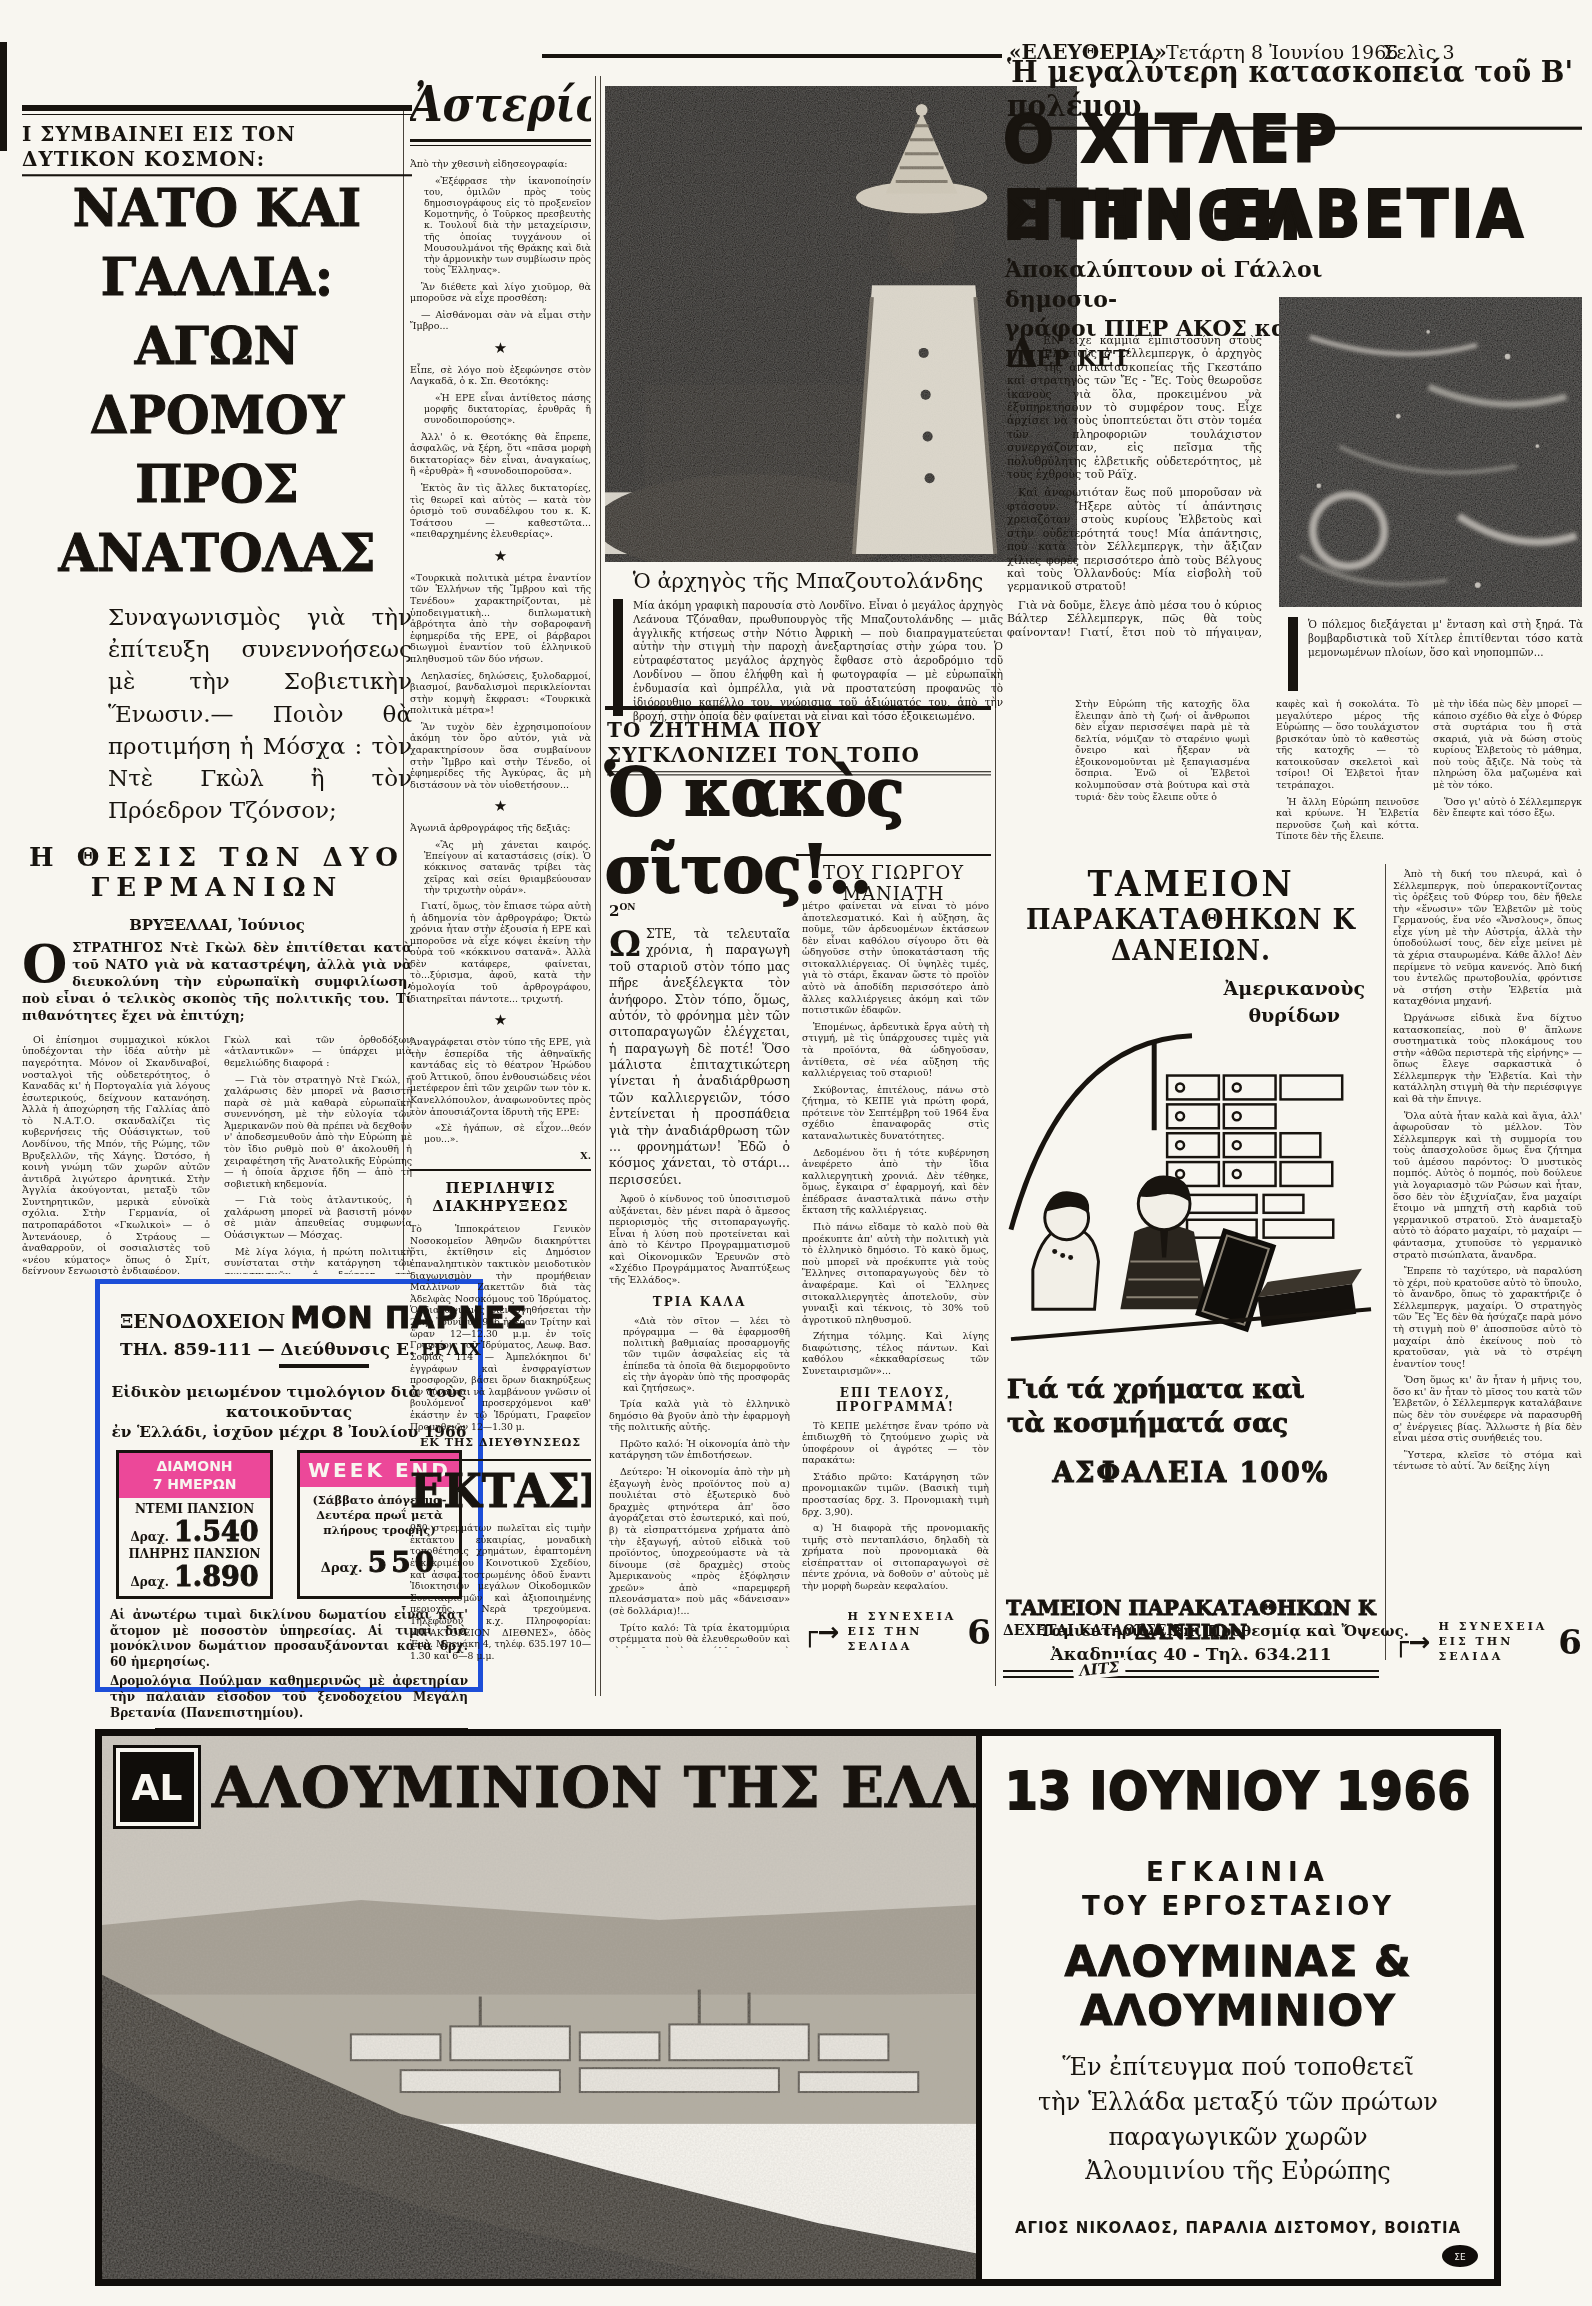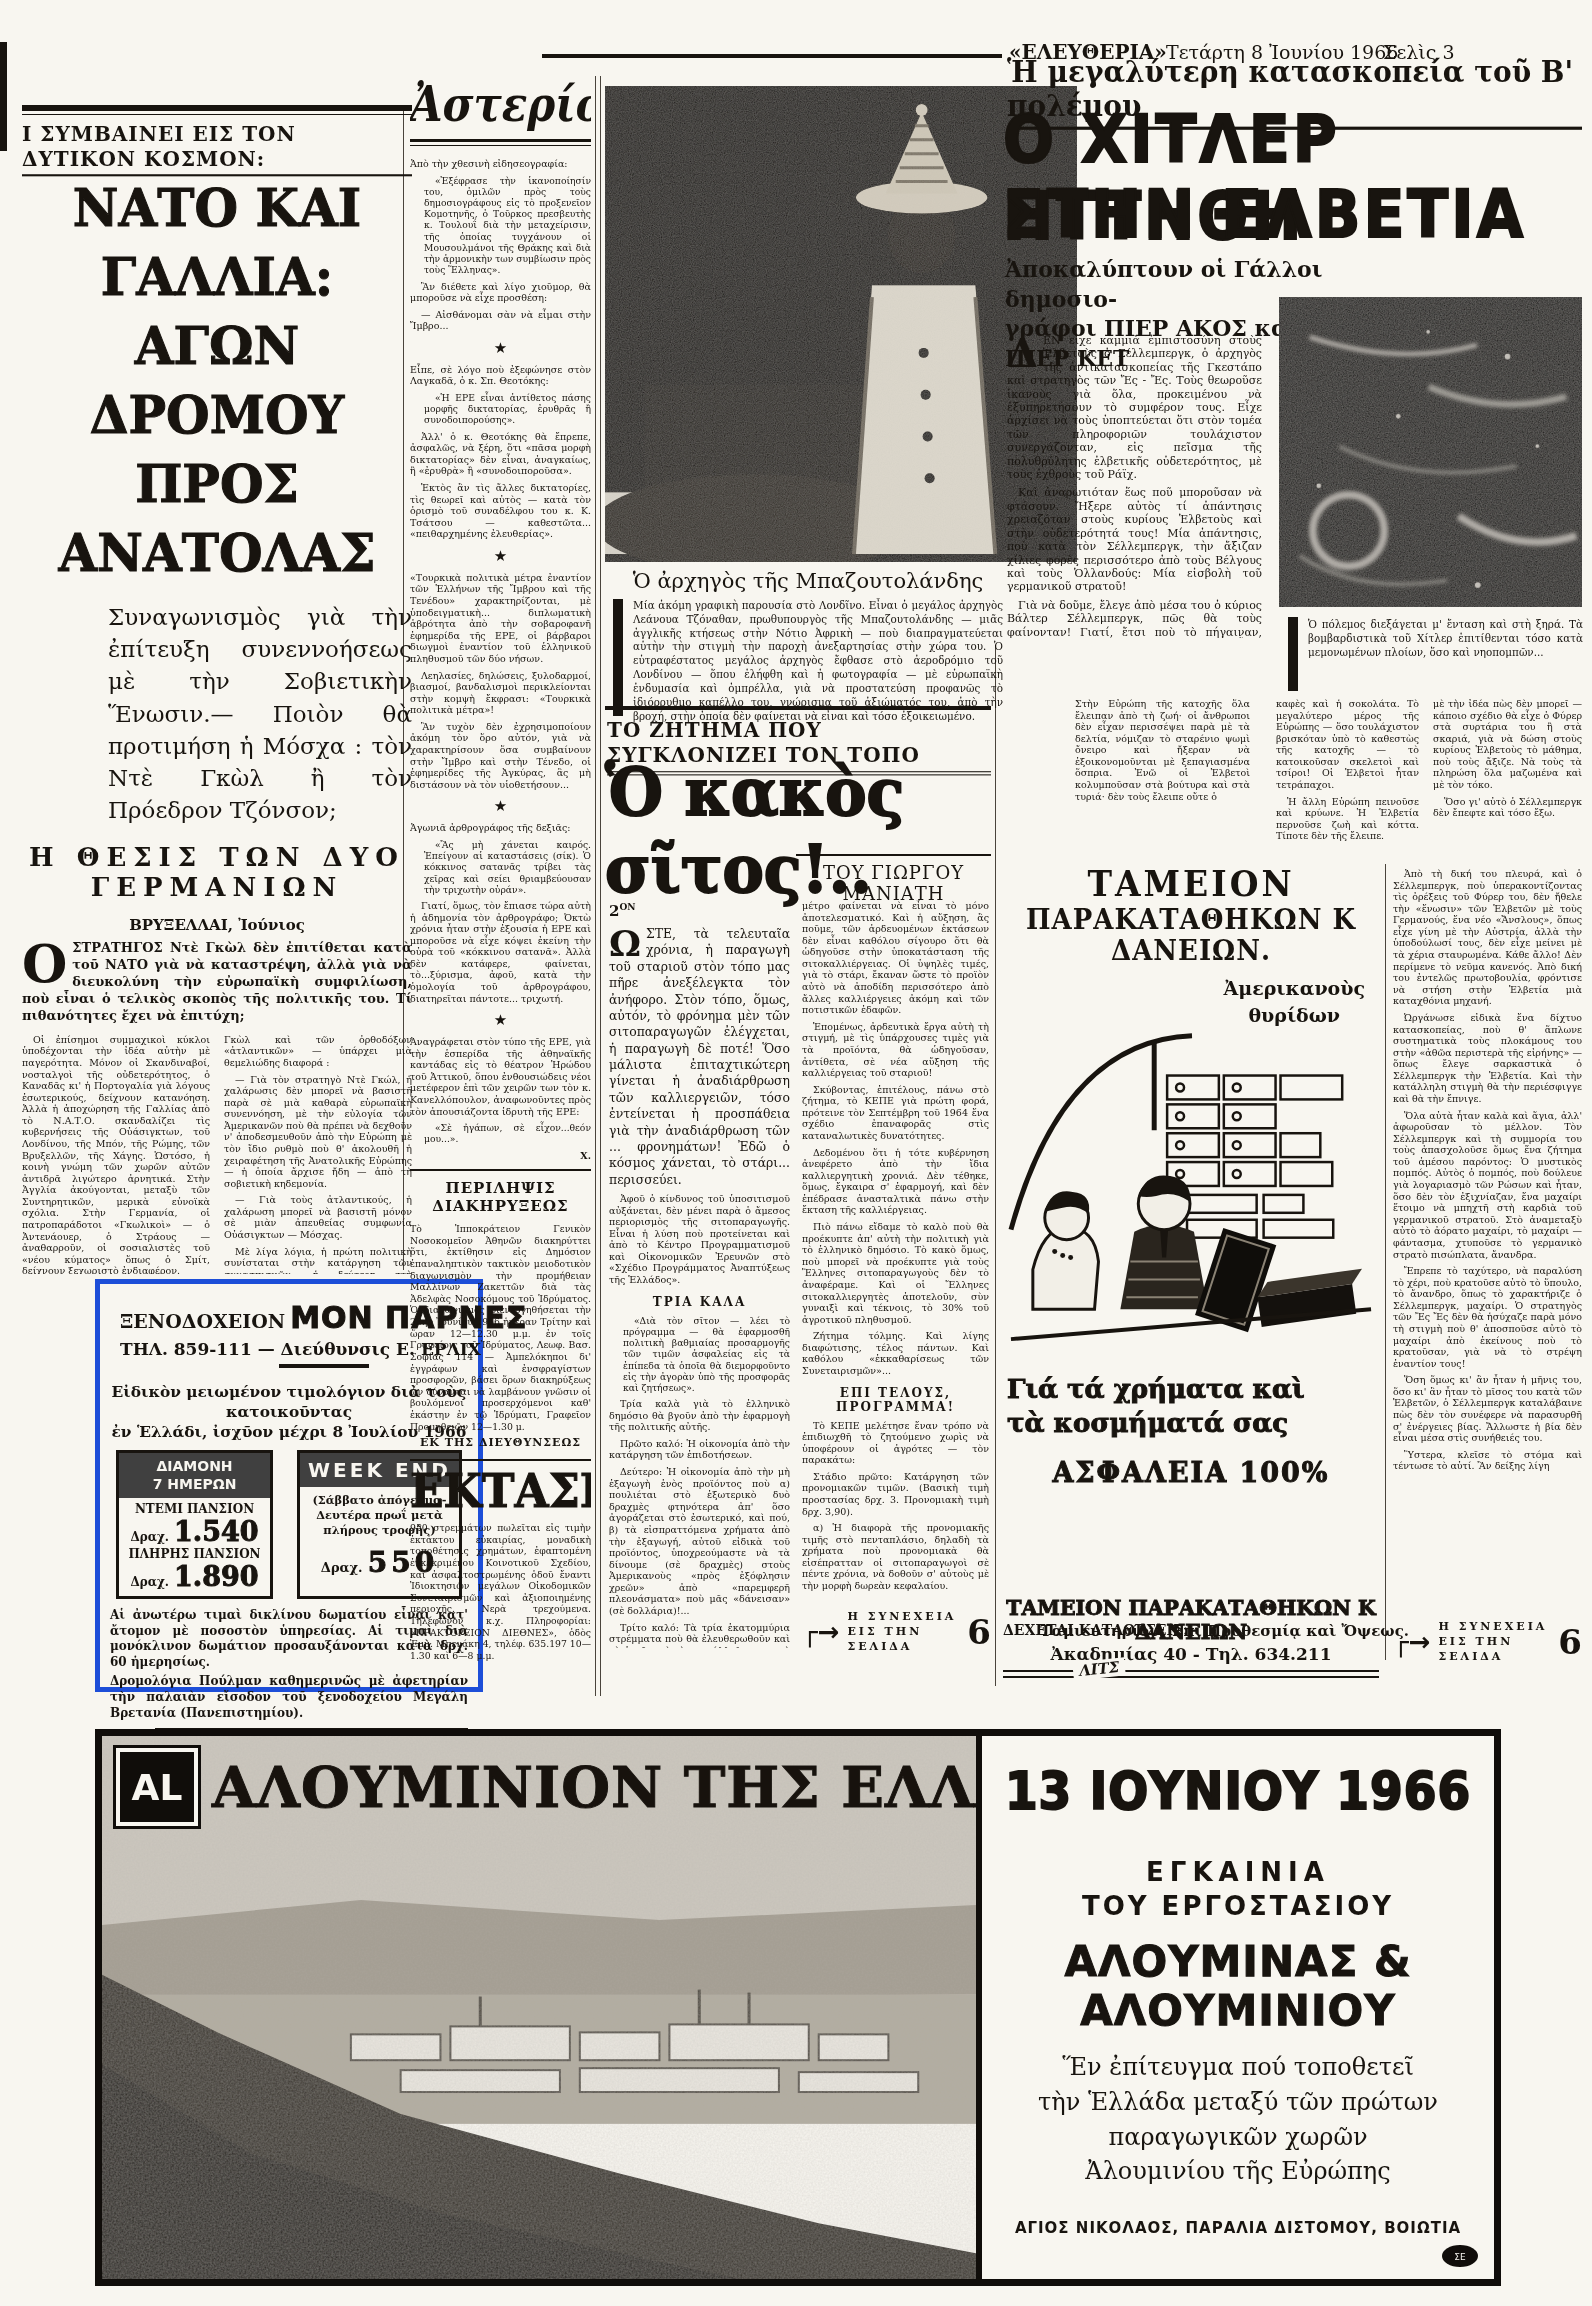--- a/index.html
+++ b/index.html
@@ -20,21 +20,21 @@
   .dropcap{float:left;font-weight:bold;line-height:.8;margin:3px 5px 0 0;}
   .star-sep{text-align:center;font-size:15px;margin:7px 0;}
   .quote{margin:0 0 5px 14px!important;font-size:9.2px;}
   .heavy{-webkit-text-stroke:2px #18140f;}
   .heavy1{-webkit-text-stroke:1px #18140f;}
   .contbox{display:flex;align-items:center;gap:8px;}
   .contbox .arr{font-family:"DejaVu Sans",sans-serif;font-size:26px;font-weight:bold;line-height:.9;}
   .contbox .txt{font-size:11px;font-weight:bold;letter-spacing:3px;line-height:1.35;}
   .contbox .num{font-size:34px;font-weight:bold;font-family:"DejaVu Serif",serif;}
   .ratebox{border:3px solid #18140f;}
-  .ratebox .hd{background:#404040;color:#f8f6f0;text-align:center;font-weight:bold;
+  .ratebox .hd{background:#ec4899;color:#f8f6f0;text-align:center;font-weight:bold;
                font-family:"DejaVu Sans",sans-serif;padding:5px 2px;}
   .scrib{font-family:"DejaVu Serif",serif;font-style:italic;font-weight:bold;transform:rotate(-6deg);}
 </style>
 </head>
 <body>
 <div id="page">
 
   <div class="abs hr" style="left:542px;top:54px;width:460px;height:4px"></div>
   <div class="abs b" style="left:1009px;top:40px;font-size:20px">«ΕΛΕΥΘΕΡΙΑ»</div>
   <div class="abs" style="left:1166px;top:41px;font-size:19px">Τετάρτη 8 Ἰουνίου 1966</div>

